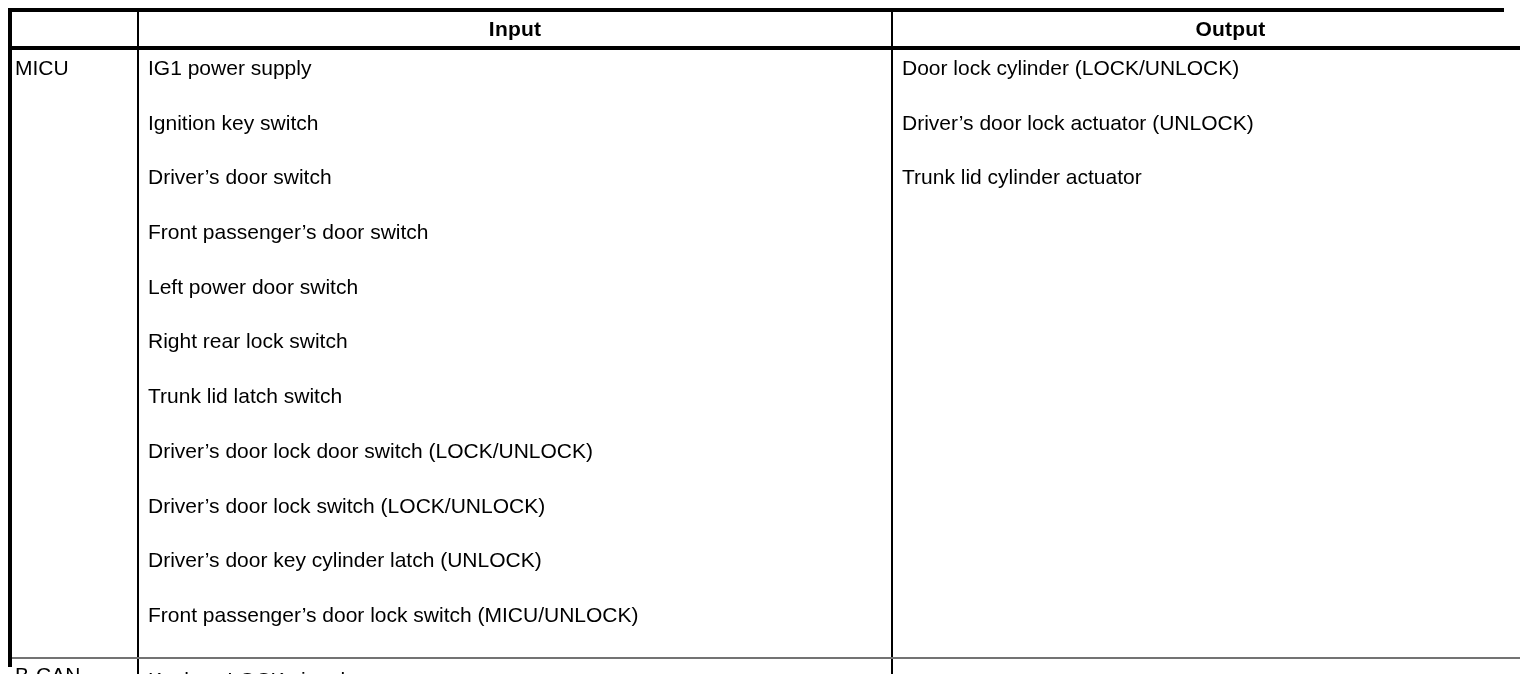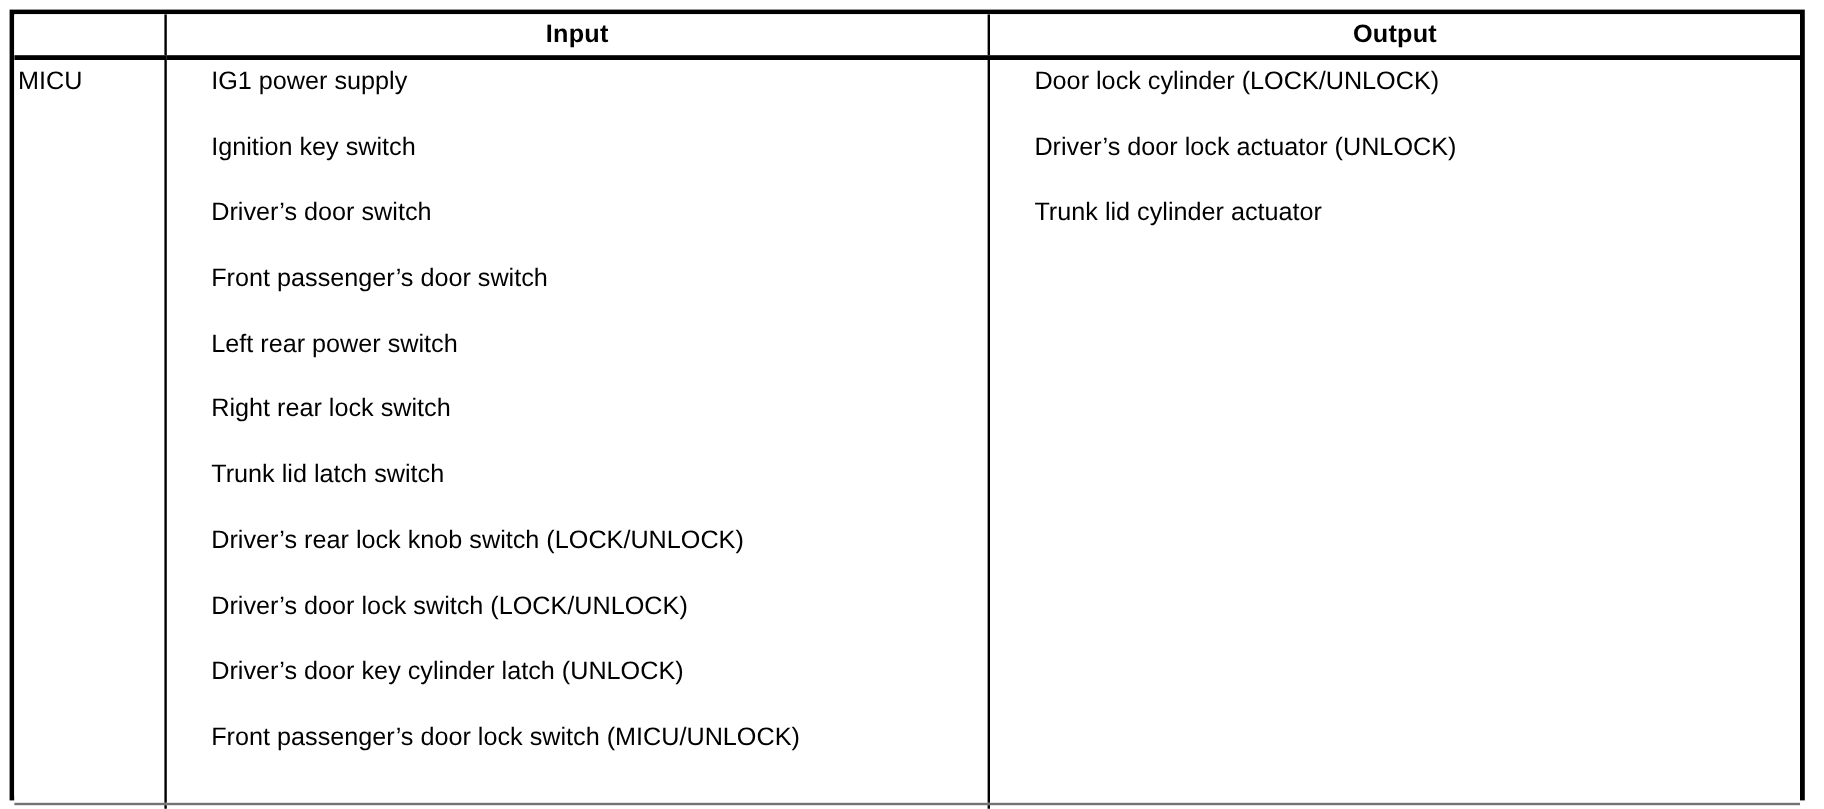--- a/index.html
+++ b/index.html
@@ -44,21 +44,21 @@
 
   .tbl td, .tbl th {
     padding: 0;
     margin: 0;
     vertical-align: top;
     background: #ffffff;
   }
 
   
   .col-src    { width: 126px; }
-  .col-input  { width: 686px; }
+  .col-input  { width: 754px; }
   .col-output { width: 676px; }
 
   
   .head-row th {
     height: 34px;
     border-bottom: 4px solid #000000;
     text-align: center;
     font-weight: bold;
     font-size: 21px;
     line-height: 34px;
@@ -83,22 +83,21 @@
   }
 
   .cell-src {
     font-size: 21px;
     line-height: 26px;
     padding: 5px 0 0 3px;
     white-space: nowrap;
   }
 
   .cell-list {
-    padding: 5px 0 12px 0;
-    margin-left: 28px;
+    padding: 5px 0 0 0;
   }
 
   .item {
     font-size: 21px;
     line-height: 26px;
     height: 54.7px;
     padding-left: 9px;
     white-space: nowrap;
     overflow: hidden;
   }
@@ -138,24 +137,24 @@
         <tr class="body-row">
           <td class="col-src">
             <div class="cell-src">MICU</div>
           </td>
           <td class="col-input">
             <div class="cell-list">
               <div class="item">IG1 power supply</div>
               <div class="item">Ignition key switch</div>
               <div class="item">Driver’s door switch</div>
               <div class="item">Front passenger’s door switch</div>
-              <div class="item">Left rear power switch</div>
+              <div class="item">Left power door switch</div>
               <div class="item">Right rear lock switch</div>
               <div class="item">Trunk lid latch switch</div>
-              <div class="item">Driver’s rear lock knob switch (LOCK/UNLOCK)</div>
+              <div class="item">Driver’s door lock door switch (LOCK/UNLOCK)</div>
               <div class="item">Driver’s door lock switch (LOCK/UNLOCK)</div>
               <div class="item">Driver’s door key cylinder latch (UNLOCK)</div>
               <div class="item">Front passenger’s door lock switch (MICU/UNLOCK)</div>
             </div>
           </td>
           <td class="col-output">
             <div class="cell-list">
               <div class="item">Door lock cylinder (LOCK/UNLOCK)</div>
               <div class="item">Driver’s door lock actuator (UNLOCK)</div>
               <div class="item">Trunk lid cylinder actuator</div>

